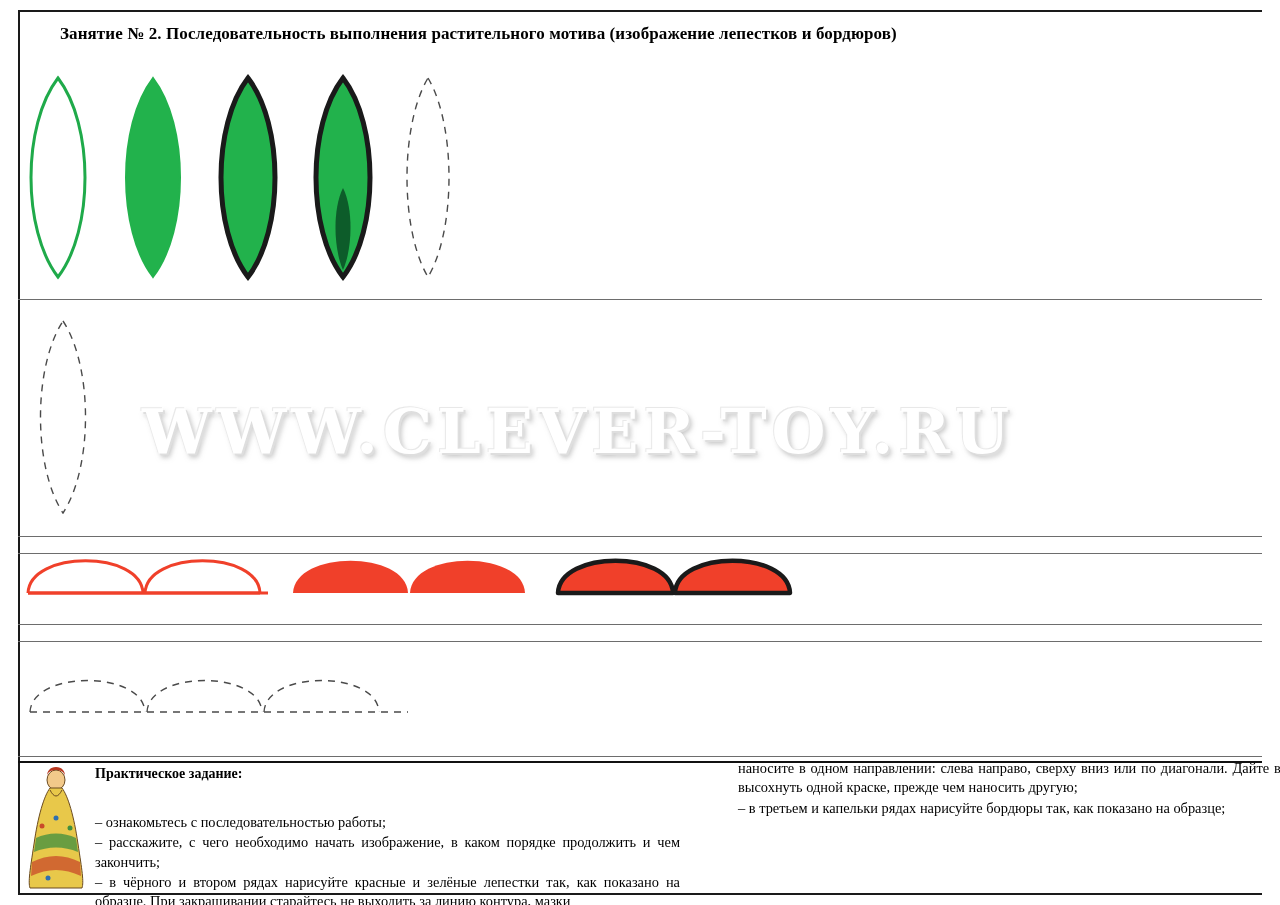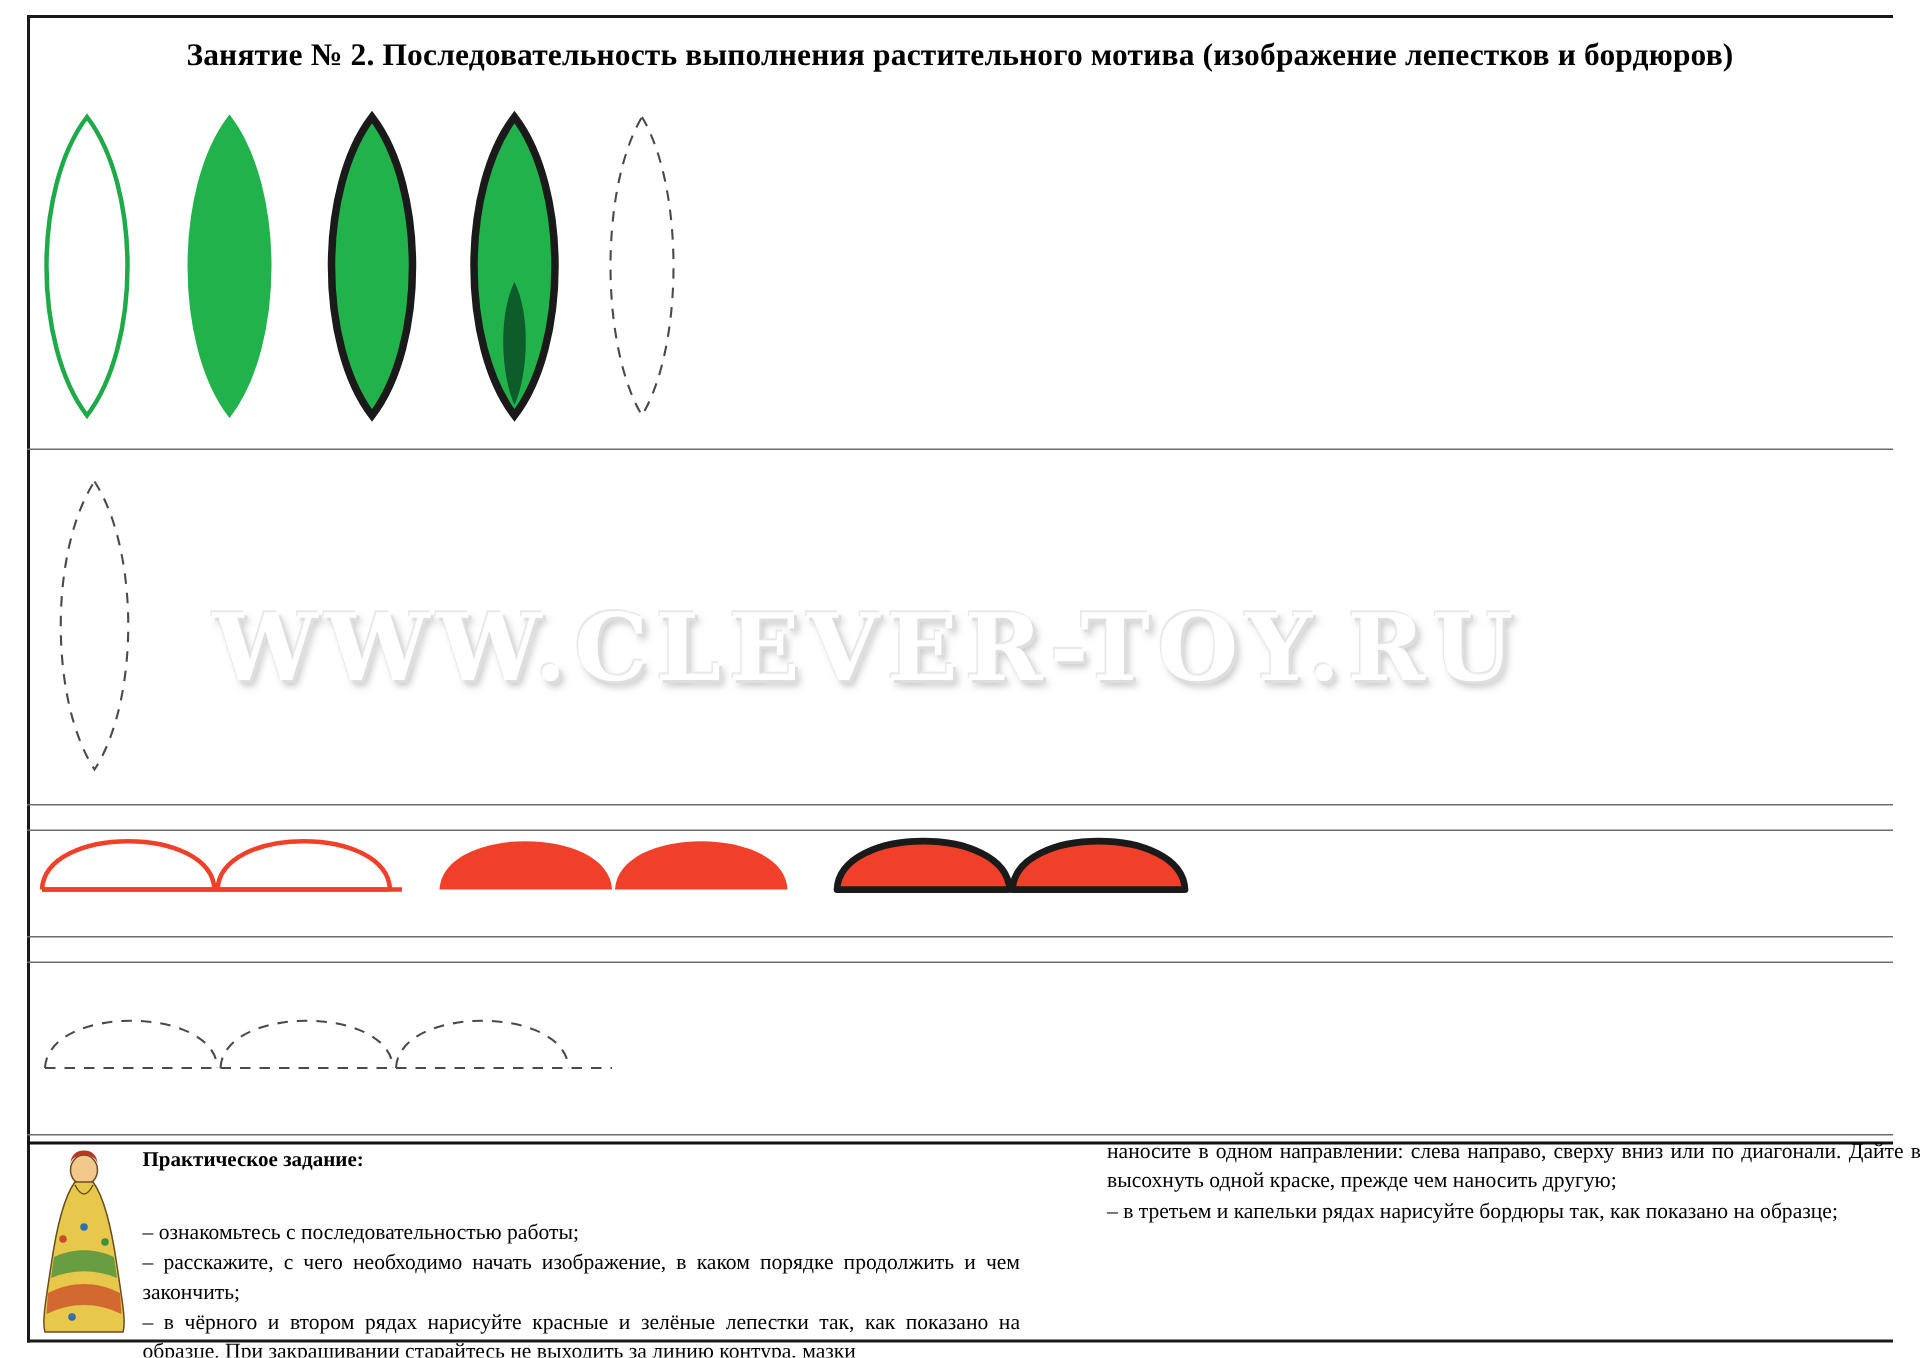--- a/index.html
+++ b/index.html
@@ -27,23 +27,22 @@
   }
   .frame-top   { left: 18px;  top: 10px;  width: 1244px; height: 2px; }
   .frame-left  { left: 18px;  top: 10px;  width: 2px;    height: 885px; }
   .frame-bottom{ left: 18px;  top: 893px; width: 1244px; height: 2px; }
 
   .title {
     position: absolute;
     left: 60px;
     top: 24px;
     width: 1160px;
-    text-align: center;
     font-weight: bold;
-    font-size: 21px;
+    font-size: 17px;
     letter-spacing: 0.1px;
     color: #000;
   }
 
   .hr {
     position: absolute;
     left: 18px;
     width: 1244px;
     height: 1px;
     background: #6d6d6d;

